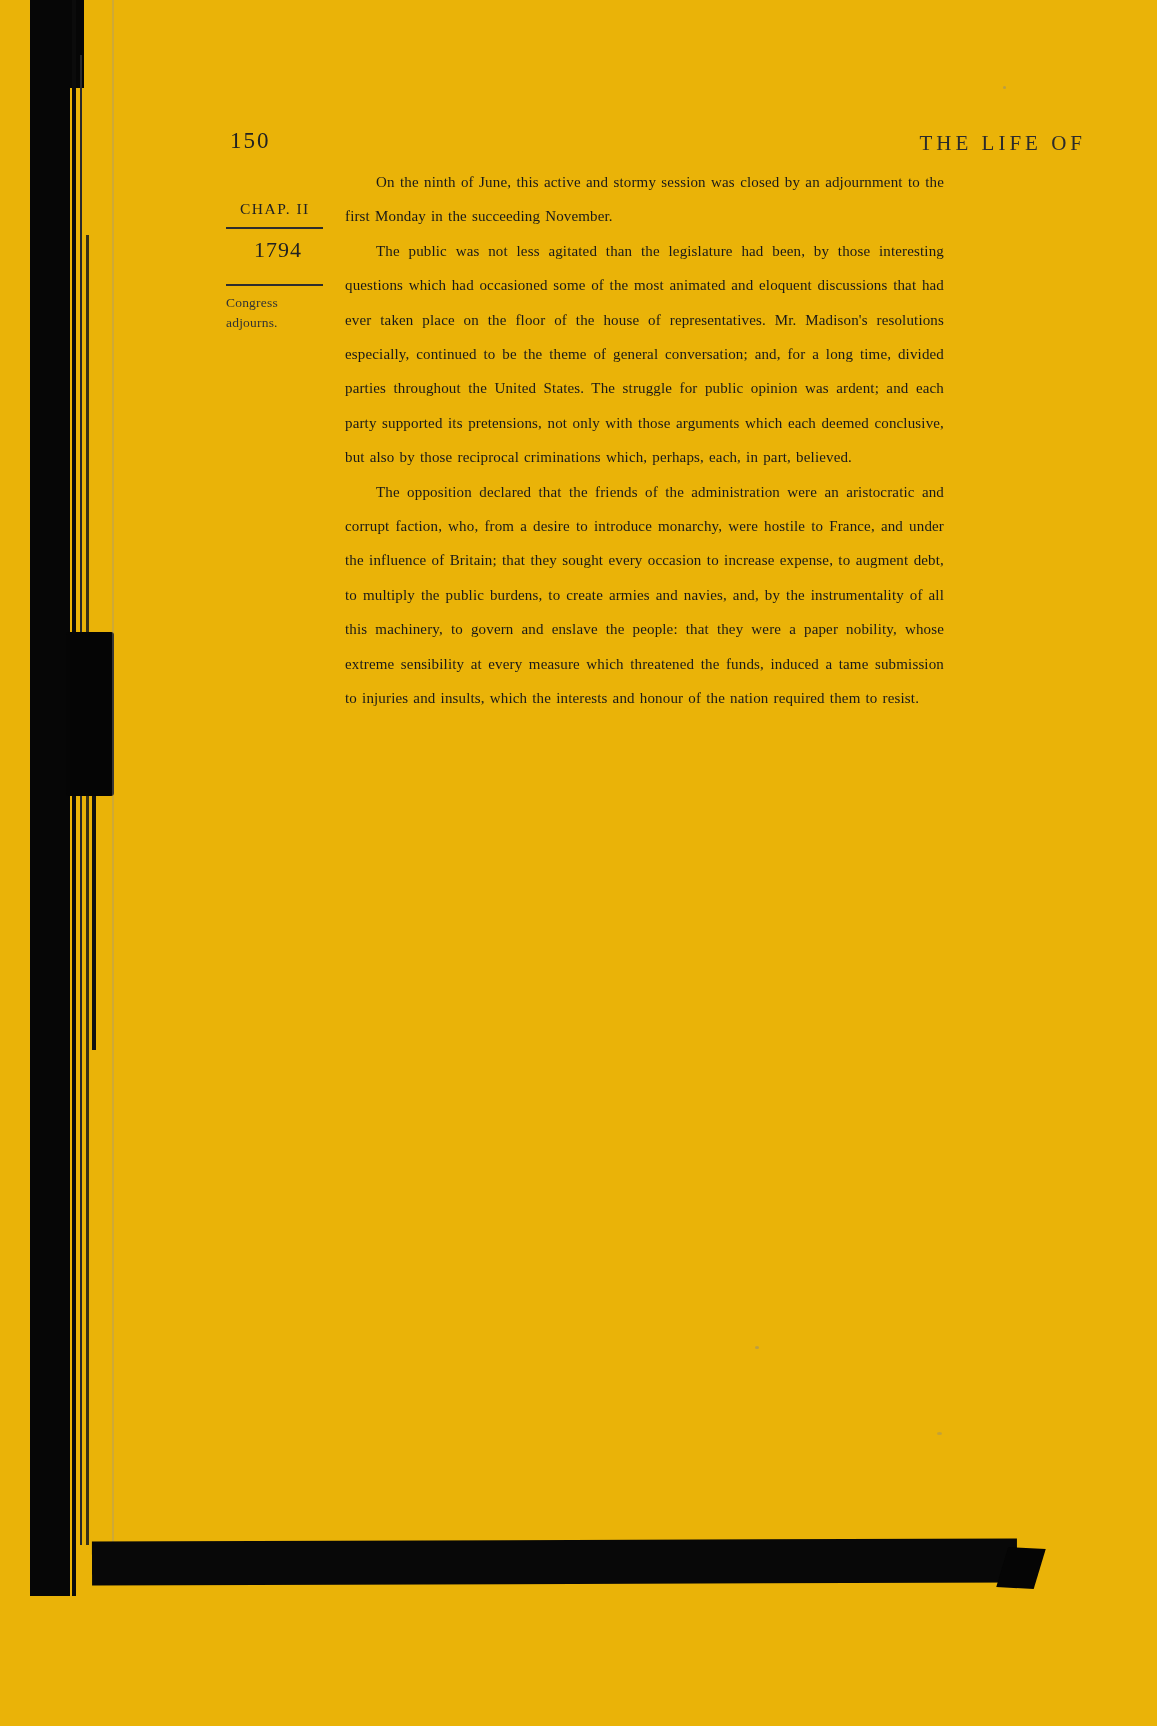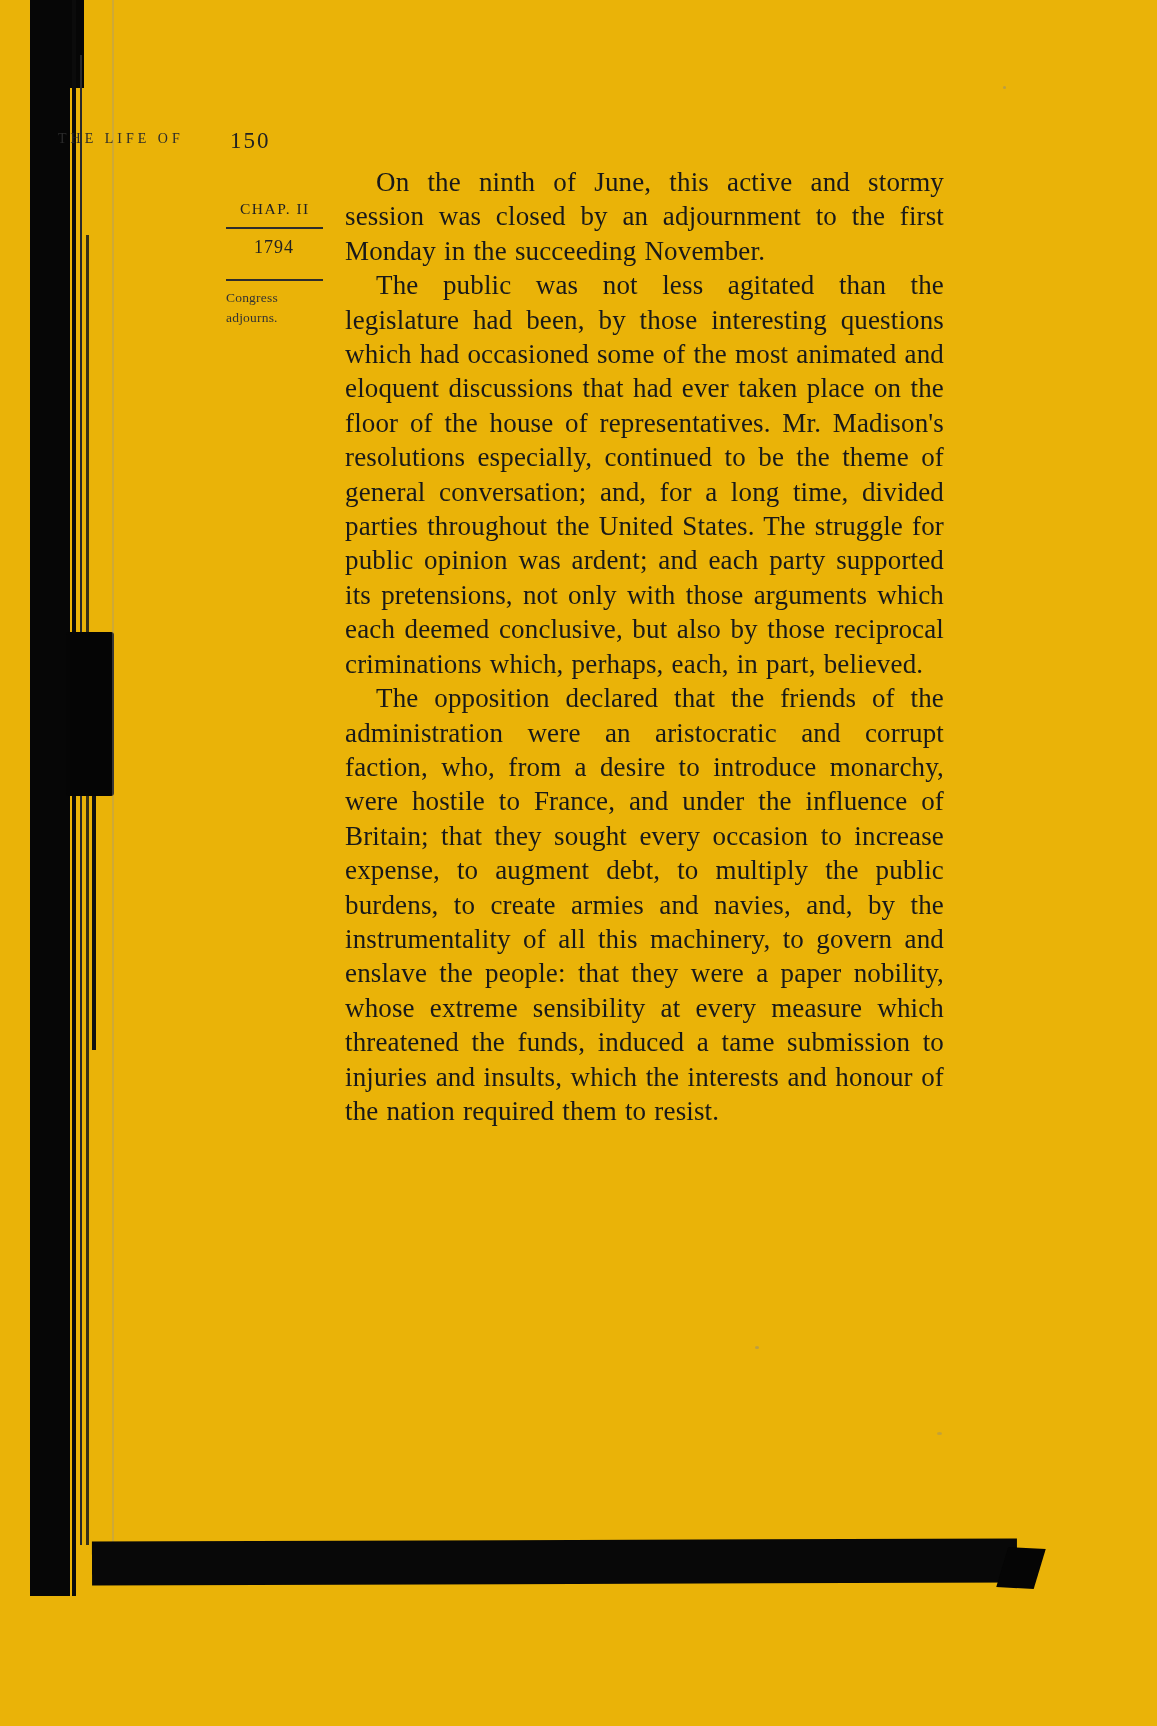--- a/index.html
+++ b/index.html
@@ -36,38 +36,38 @@
     background:#050505; transform: skewX(-14deg) rotate(3deg);
   }
 
   
   .page-number {
     position:absolute; left:230px; top:128px;
     font-size:23px; letter-spacing:2px; color:#222;
   }
   .running-header {
     position:absolute; left:0; top:131px; width:1028px;
-    text-align:left; font-size:14px; letter-spacing:4px; color:#2b2b2b;
+    text-align:right; font-size:21px; letter-spacing:4px; color:#2b2b2b;
   }
   .running-header .inner { display:inline-block; transform: translateX(58px); }
 
   
   .margin-col { position:absolute; left:226px; top:172px; width:97px; }
   .chap-heading { font-size:15.5px; letter-spacing:1.5px; color:#222; padding-left:14px;margin-top:28px; }
   .margin-rule { border-top:2px solid #2d2d2d; width:97px; margin-top:9px; }
-  .year-note { font-size:18px; letter-spacing:1px; color:#222; padding:8px 0 12px 28px; }
+  .year-note { font-size:22px; letter-spacing:1px; color:#222; padding:8px 0 12px 28px; }
   .side-note {
     font-size:13.5px; line-height:20px; color:#333;
     width:78px; margin-top:7px; letter-spacing:.2px;
   }
 
   
   .text-col { position:absolute; left:345px; top:165px; width:599px; }
   .text-col p {
-    font-size:27px;
+    font-size:15px;
     line-height:34.4px;
     text-align:justify;
     text-indent:31px;
     letter-spacing:.15px;
     word-spacing:1.2px;
     color:#191919;
   }
 
   
   .speck { position:absolute; background:#8b897f; border-radius:50%; opacity:.5; }

